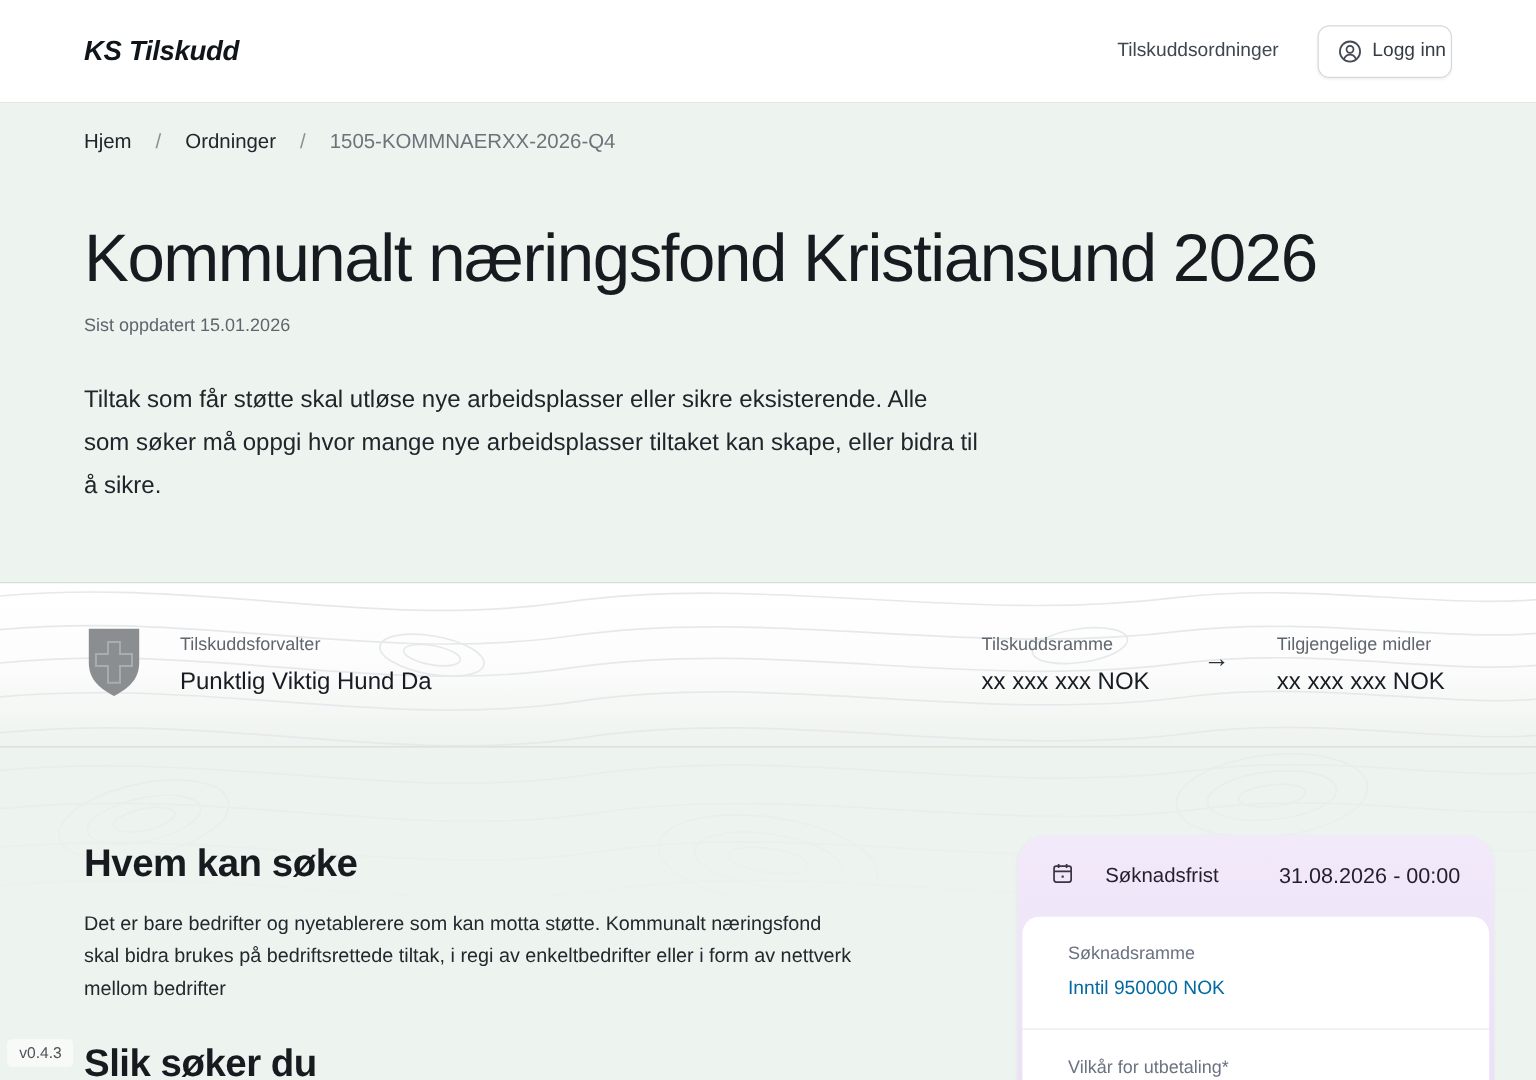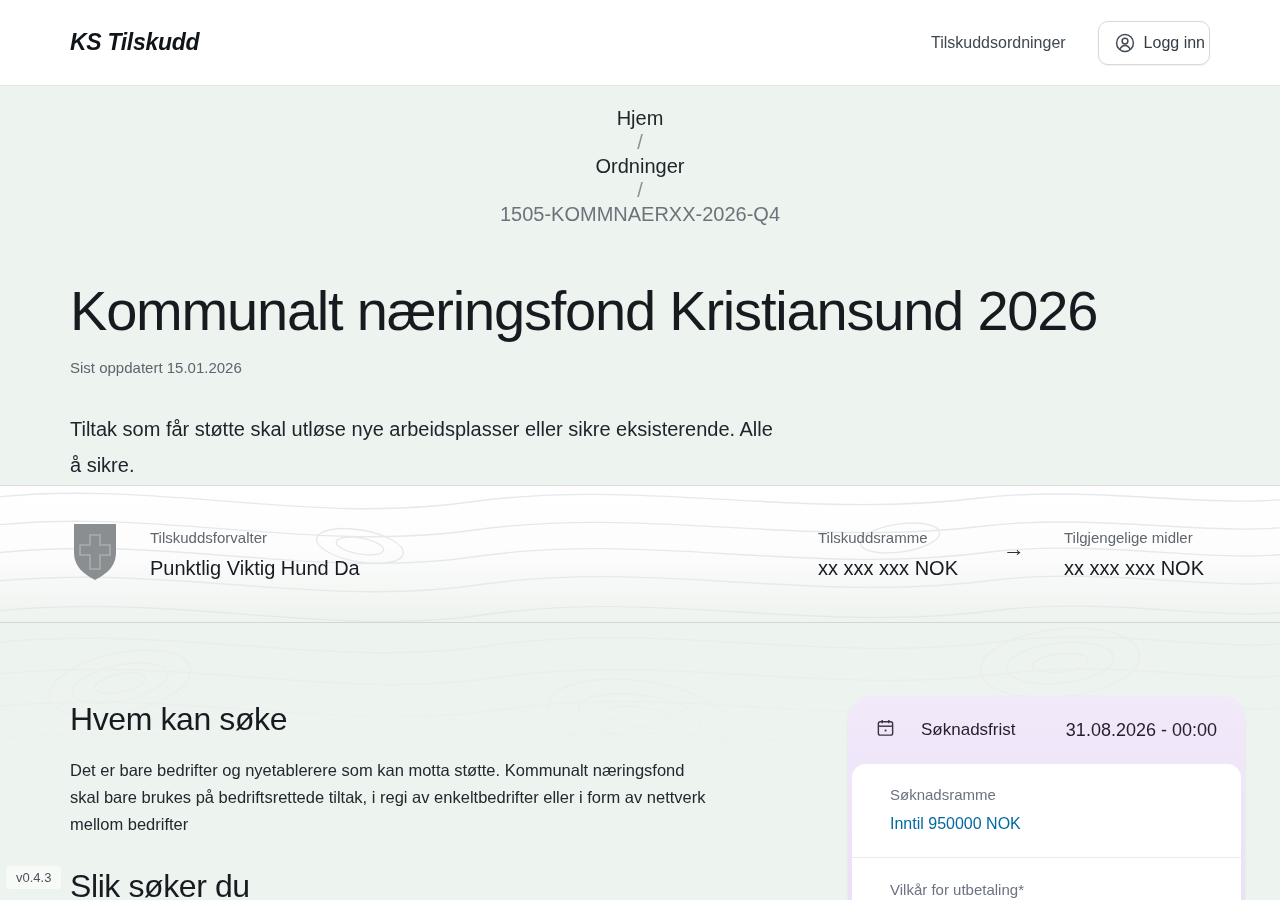--- a/index.html
+++ b/index.html
@@ -23,21 +23,21 @@
     display:flex; align-items:center; gap:9px;
     padding:11px 4px 11px 16px; background:#ffffff;
     border:1px solid #d5d9dc; border-radius:10px;
     font-size:16px; color:#343c46; cursor:pointer;
     box-shadow:0 1px 2px rgba(20,30,40,.06);
   }
   .login-btn svg { display:block; }
 
   
   .hero { background:#edf3ee; padding:22px 70px 0 70px; height:399px; }
-  .breadcrumb { display:flex; align-items:center; gap:4px; font-size:20px; line-height:20px;flex-direction:column; }
+  .breadcrumb { display:flex; align-items:center; gap:20px; font-size:17px; line-height:20px; }
   .crumb { color:#21262c; cursor:pointer; }
   .crumb-sep { color:#8b9197; }
   .crumb-current { color:#6d737a; }
   .hero-title {
     margin-top:55px; font-size:56px; line-height:64px; font-weight:400;
     letter-spacing:-1.2px; color:#171b20; white-space:nowrap;
   }
   .hero-updated { margin-top:16px; font-size:15px; color:#5e656c; }
   .hero-intro { margin-top:35px; font-size:20px; line-height:36px; color:#20252b; }
 
@@ -58,21 +58,21 @@
   .g-frame   { left:818px; top:43px; }
   .g-arrow   { left:1003px; top:50px; font-size:22px; color:#2a3036; }
   .g-avail   { left:1064px; top:43px; }
 
   
   .main { position:relative; background:#edf3ee; height:276px; }
   .main .topo2 { position:absolute; left:0; top:0; opacity:.55;
     -webkit-mask-image:linear-gradient(180deg,#000 20%,transparent 95%);
             mask-image:linear-gradient(180deg,#000 20%,transparent 95%); }
   .left-col { position:absolute; left:70px; top:0; width:720px; z-index:2; }
-  .h2 { font-size:32px; line-height:40px; font-weight:400; letter-spacing:-0.4px; color:#171b20; }
+  .h2 { font-size:32px; line-height:40px; font-weight:700; letter-spacing:-0.4px; color:#171b20; }
   .h2-who { margin-top:76px; }
   .body-text { margin-top:18px; font-size:16.5px; line-height:27px; color:#23282e; }
   .h2-how { margin-top:28px; }
 
   
   .card {
     position:absolute; z-index:3; left:848px; top:73px; width:397px; height:420px;
     border-radius:24px; background:linear-gradient(180deg,#f2e9fa 0%,#e6d6f4 100%);
     box-shadow:0 1px 3px rgba(60,40,90,.06);
   }
@@ -117,20 +117,21 @@
     <span class="crumb">Hjem</span>
     <span class="crumb-sep">/</span>
     <span class="crumb">Ordninger</span>
     <span class="crumb-sep">/</span>
     <span class="crumb-current">1505-KOMMNAERXX-2026-Q4</span>
   </div>
   <h1 class="hero-title">Kommunalt næringsfond Kristiansund 2026</h1>
   <div class="hero-updated">Sist oppdatert 15.01.2026</div>
   <div class="hero-intro">
     <div>Tiltak som får støtte skal utløse nye arbeidsplasser eller sikre eksisterende. Alle</div>
+    <div>som søker må oppgi hvor mange nye arbeidsplasser tiltaket kan skape, eller bidra til</div>
     <div>å sikre.</div>
   </div>
 </div>
 
 <div class="band">
   <div class="topo topo-clip">
     <svg width="1280" height="270" viewBox="0 0 1280 270">
       <defs></defs>
       <g id="topoG" fill="none" stroke="#e6e9ea" stroke-width="1.4">
         <path d="M-30,14 C150,-10 300,40 470,16 C640,-8 800,34 980,12 C1100,-2 1220,26 1310,10"></path>
@@ -184,21 +185,21 @@
   <div class="topo topo2">
     <svg width="1280" height="150" viewBox="0 136 1280 150">
       <use href="#topoG"></use>
     </svg>
   </div>
 
   <div class="left-col">
     <h2 class="h2 h2-who">Hvem kan søke</h2>
     <div class="body-text">
       <div>Det er bare bedrifter og nyetablerere som kan motta støtte. Kommunalt næringsfond</div>
-      <div>skal bare brukes på bedriftsrettede tiltak, i regi av enkeltbedrifter eller i form av nettverk</div>
+      <div>skal bidra brukes på bedriftsrettede tiltak, i regi av enkeltbedrifter eller i form av nettverk</div>
       <div>mellom bedrifter</div>
     </div>
     <h2 class="h2 h2-how">Slik søker du</h2>
   </div>
 
   <div class="card">
     <div class="card-head">
       <span>
         <svg width="19" height="20" viewBox="0 0 20 21" fill="none" stroke="#3a3444" stroke-width="1.5">
           <rect x="2.5" y="4" width="15" height="14" rx="2"></rect>

